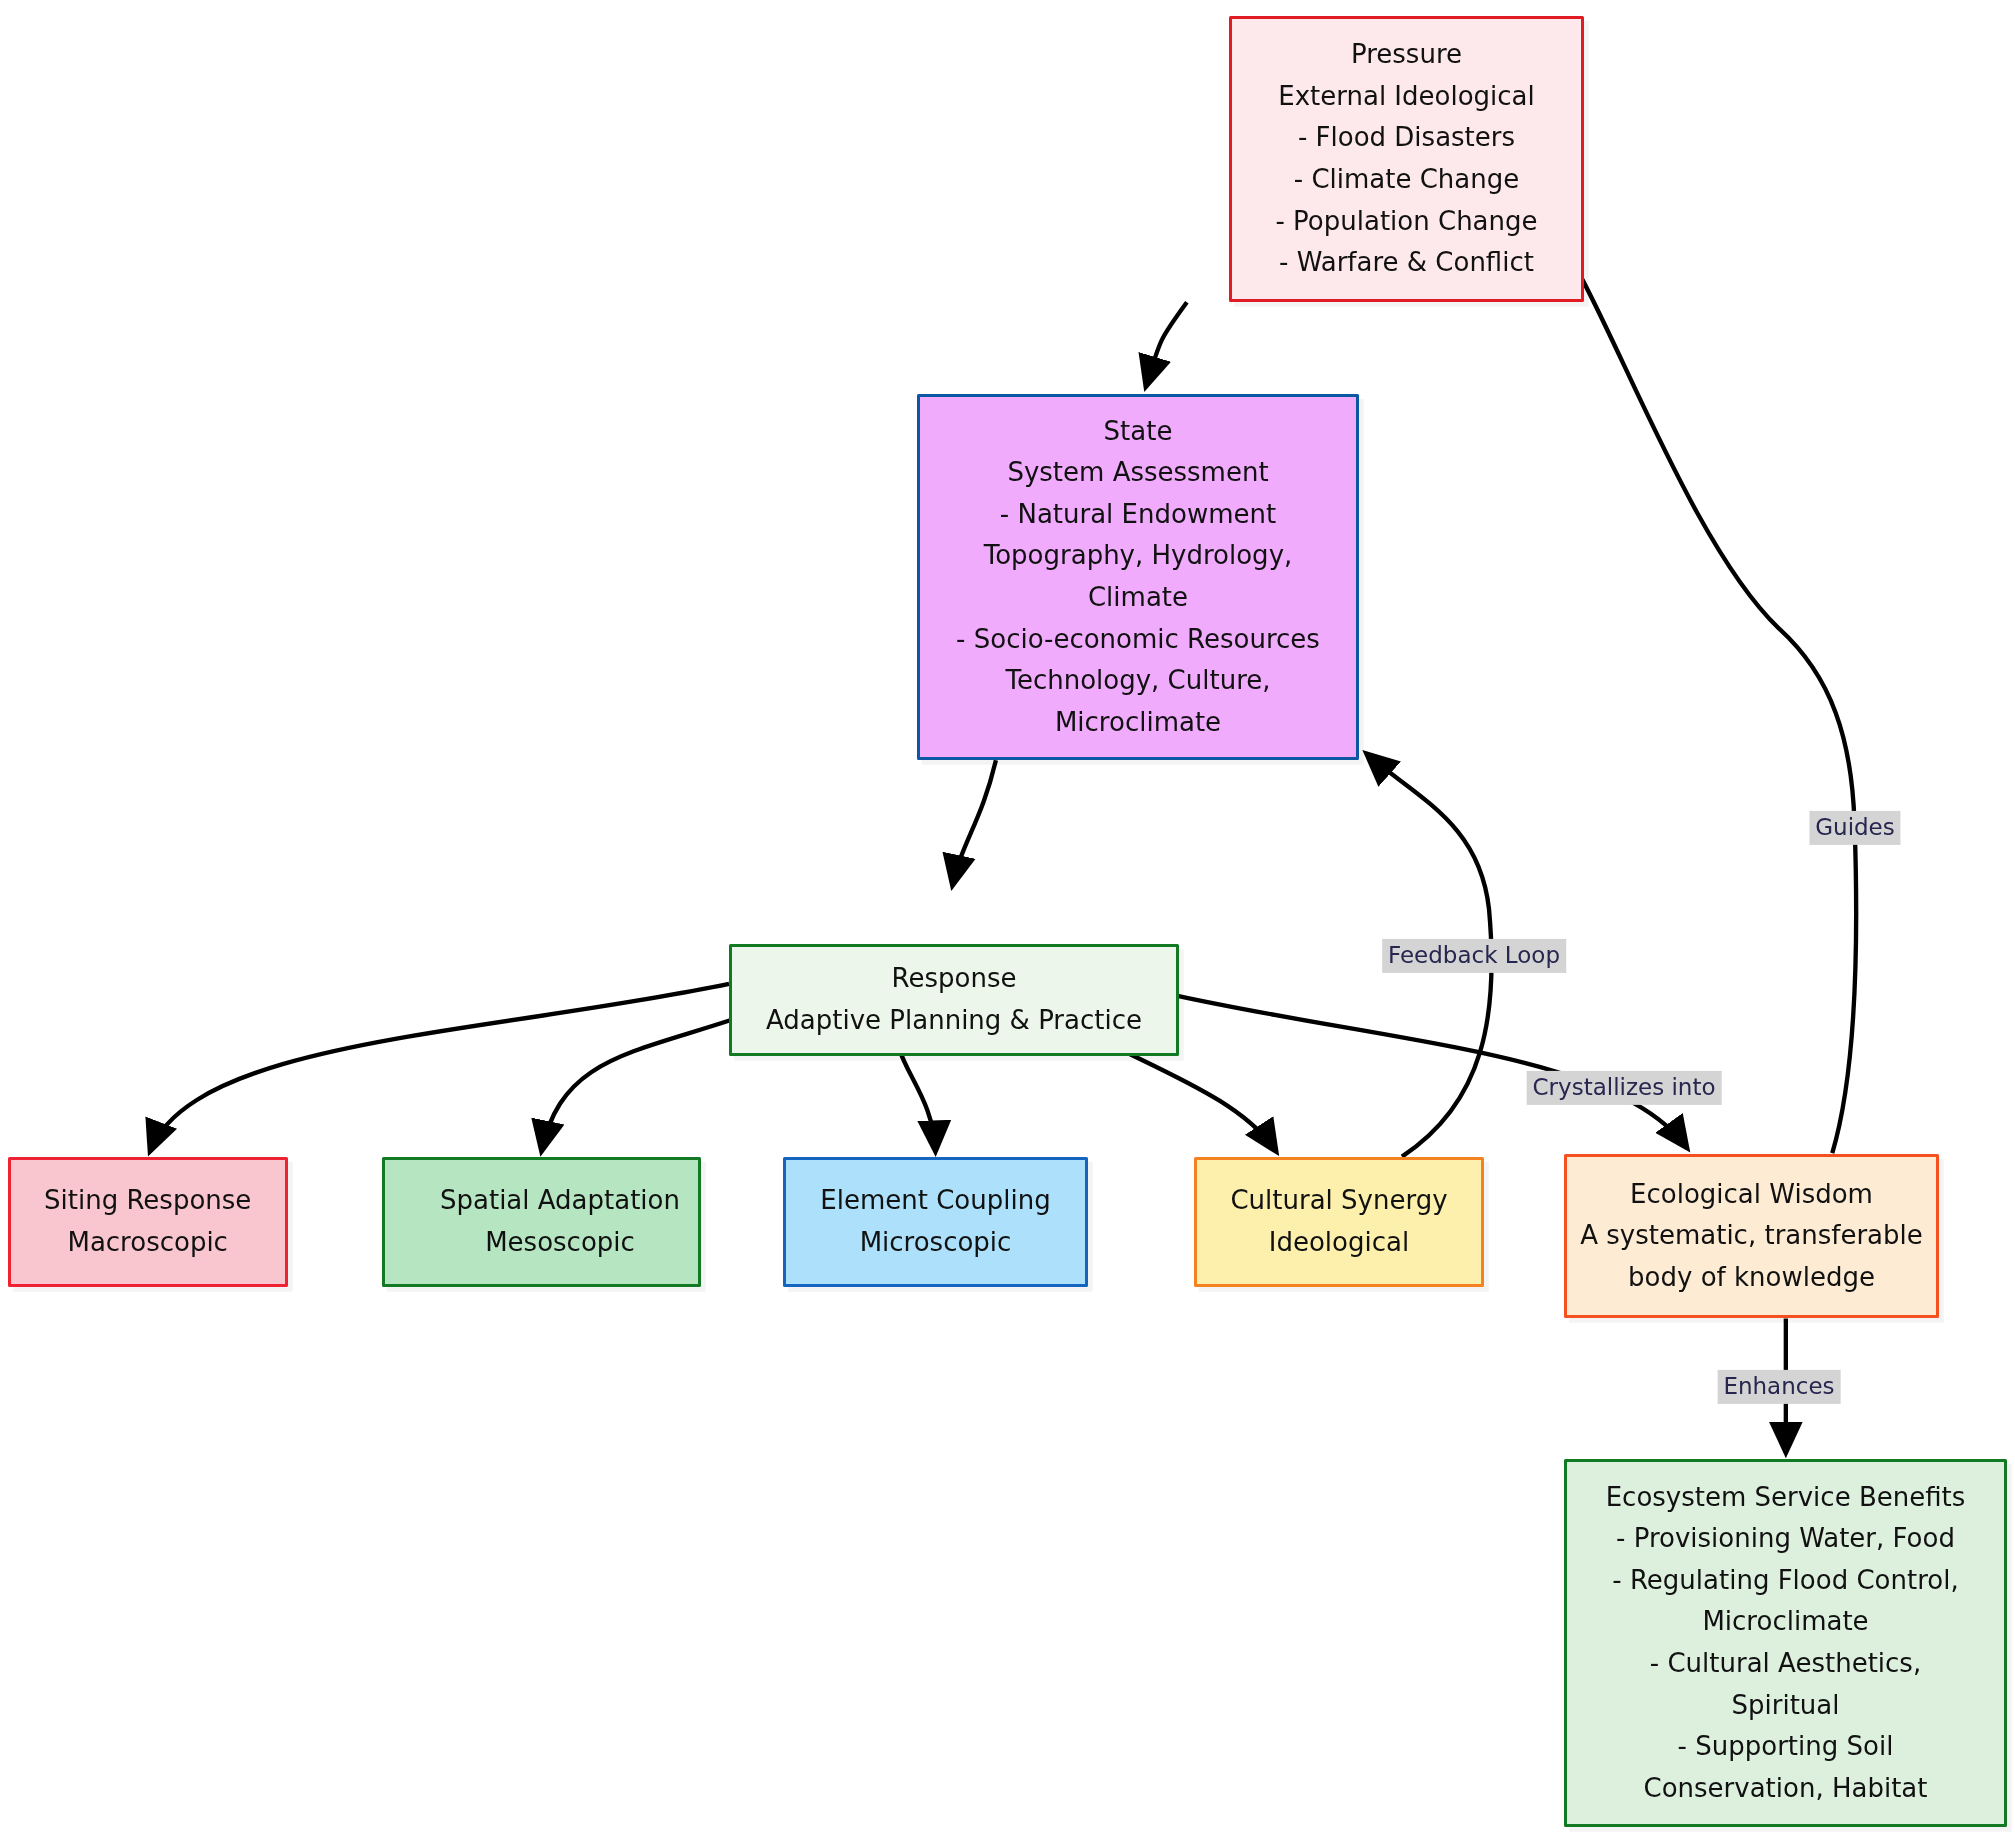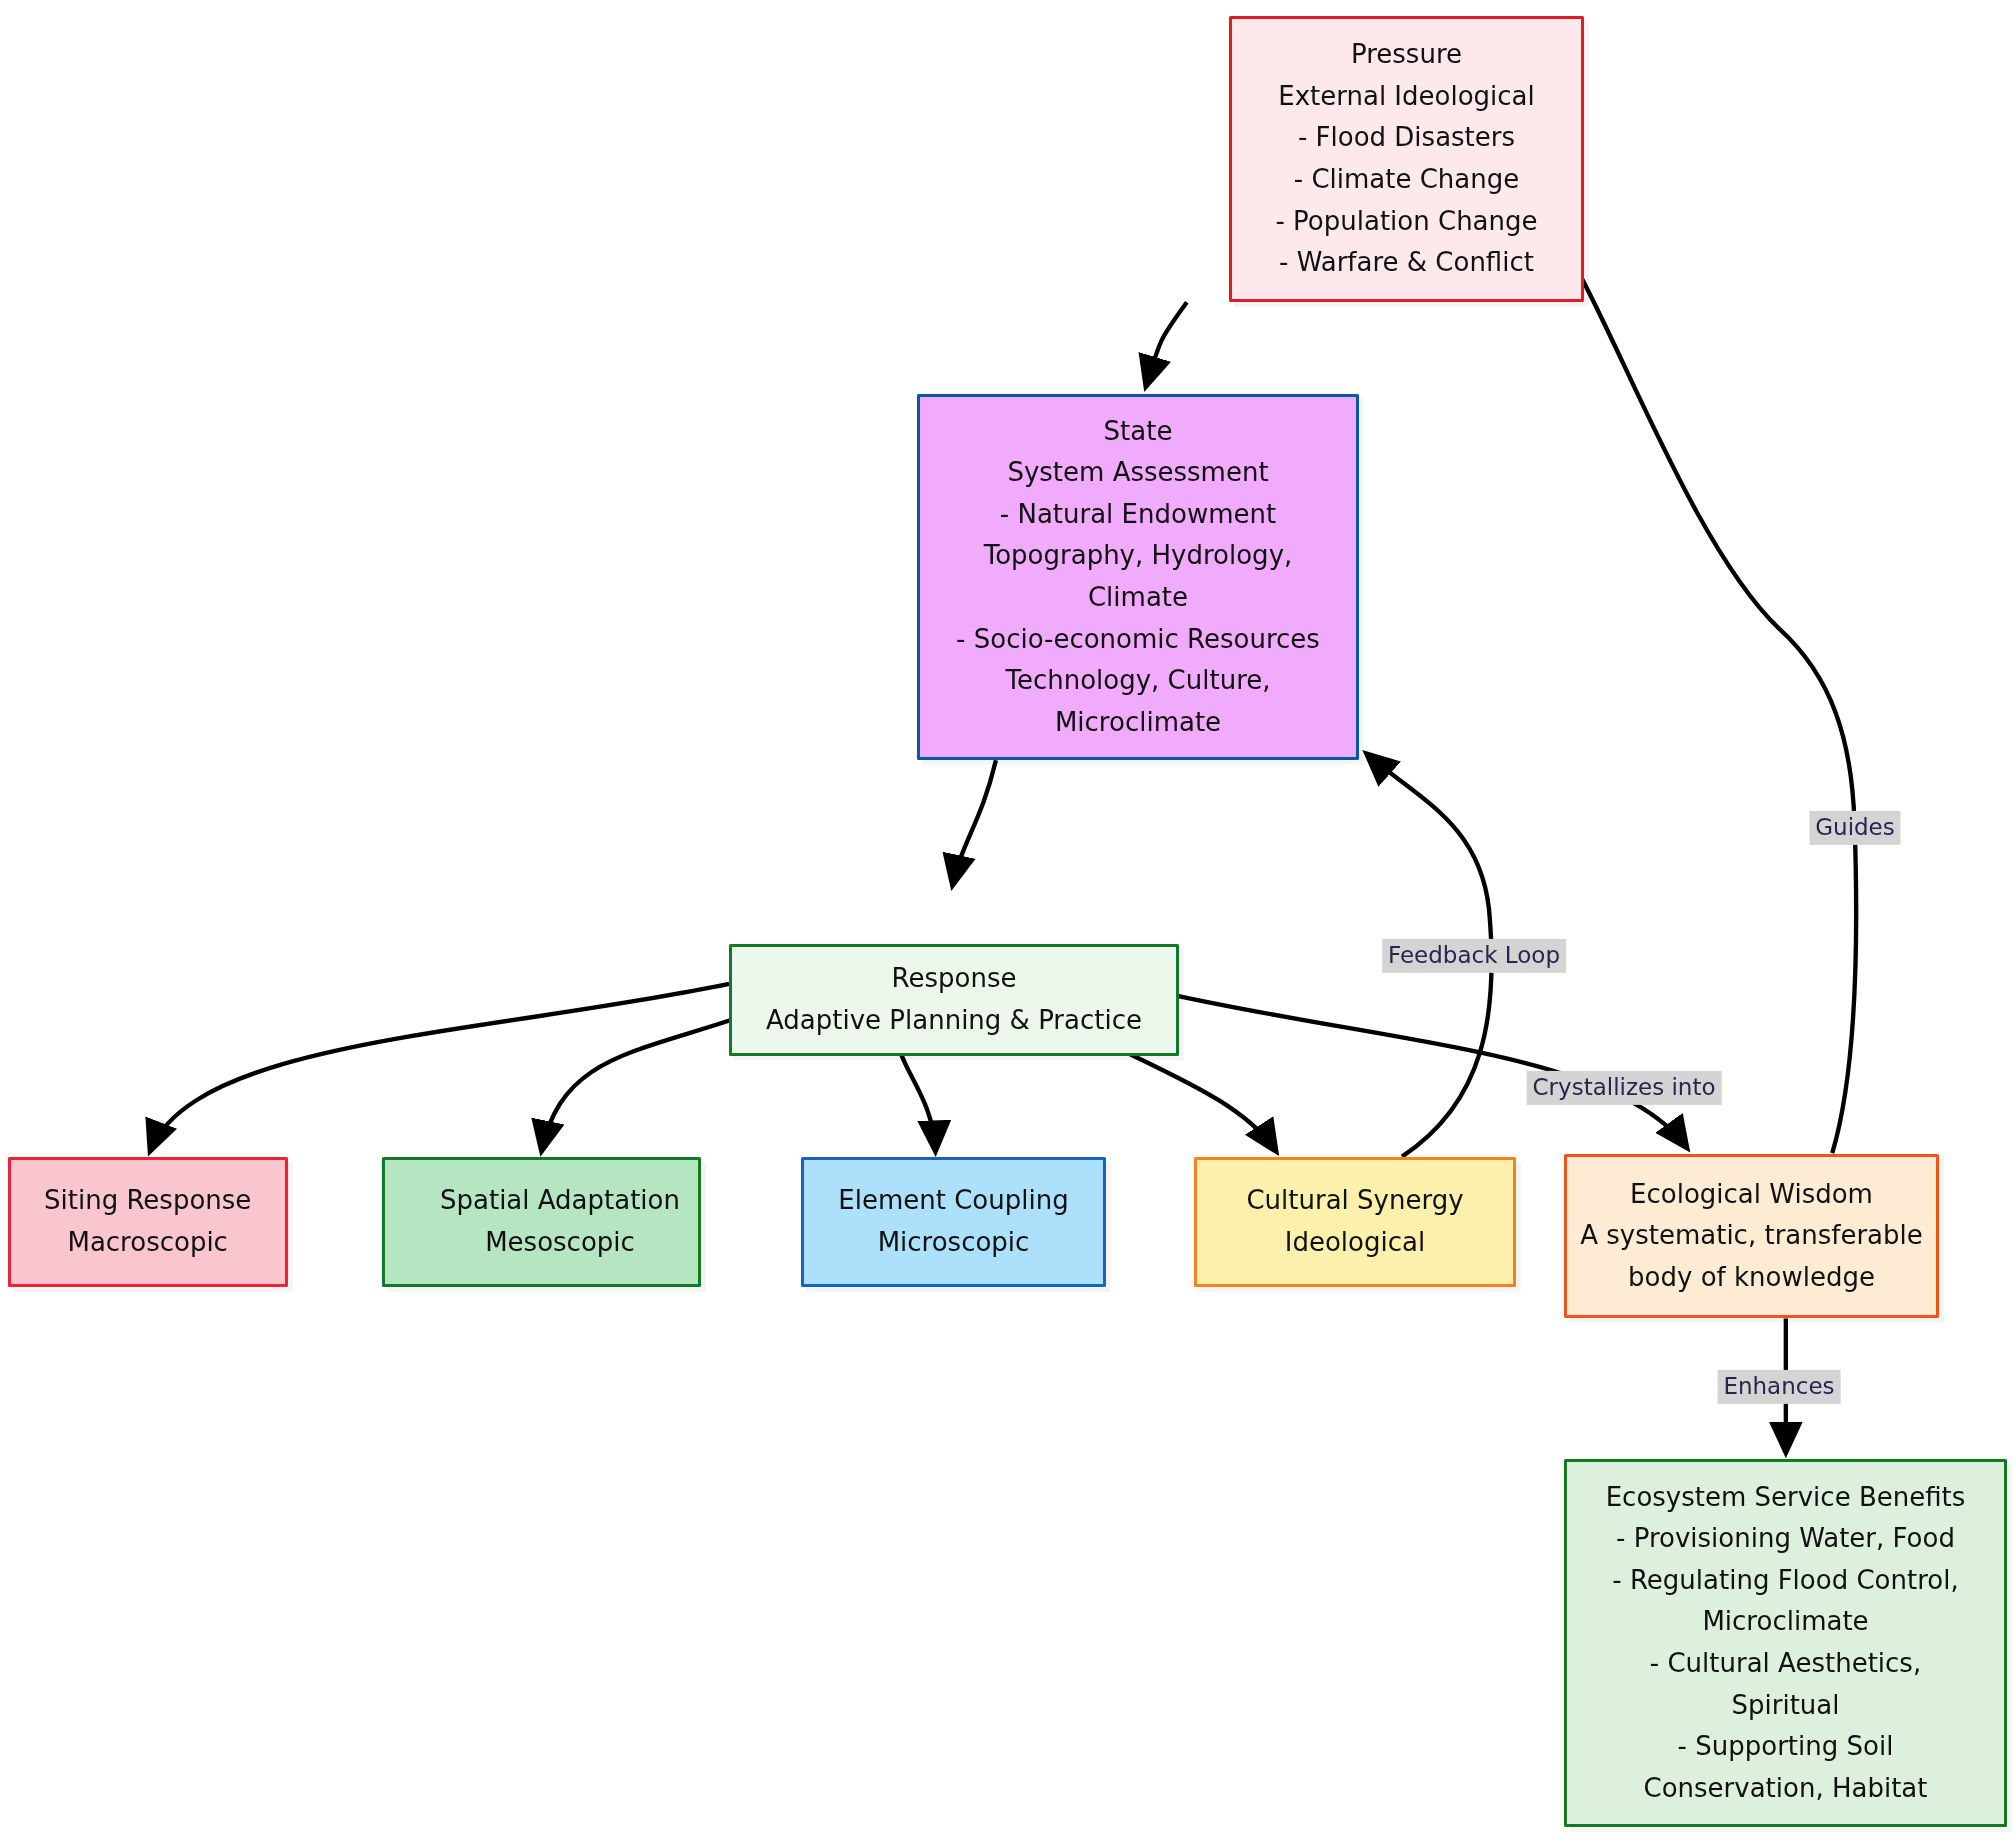--- a/index.html
+++ b/index.html
@@ -81,26 +81,26 @@
   <div class="node" id="n-siting" style="left: 7.7px; top: 1157px; width: 280px; height: 130px; background: rgb(249, 198, 207); border-color: rgb(239, 34, 52);">
     <span class="ln">Siting Response</span>
     <span class="ln">Macroscopic</span>
   </div>
 
   <div class="node" id="n-spatial" style="left: 382px; top: 1157px; width: 319px; height: 130px; background: rgb(182, 229, 194); border-color: rgb(18, 122, 34); padding-left: 37px;">
     <span class="ln">Spatial Adaptation</span>
     <span class="ln">Mesoscopic</span>
   </div>
 
-  <div class="node" id="n-element" style="left: 783px; top: 1157px; width: 305px; height: 130px; background: rgb(172, 224, 251); border-color: rgb(21, 101, 192); margin-left: 18px;">
+  <div class="node" id="n-element" style="left: 783px; top: 1157px; width: 305px; height: 130px; background: rgb(172, 224, 251); border-color: rgb(21, 101, 192);">
     <span class="ln">Element Coupling</span>
     <span class="ln">Microscopic</span>
   </div>
 
-  <div class="node" id="n-cultural" style="left: 1194px; top: 1157px; width: 322px; height: 130px; background: rgb(252, 240, 172); border-color: rgb(245, 130, 32);">
+  <div class="node" id="n-cultural" style="left: 1194px; top: 1157px; width: 290px; height: 130px; background: rgb(252, 240, 172); border-color: rgb(245, 130, 32);">
     <span class="ln">Cultural Synergy</span>
     <span class="ln">Ideological</span>
   </div>
 
   <div class="node" id="n-wisdom" style="left: 1564px; top: 1154px; width: 375px; height: 164px; background: rgb(253, 235, 212); border-color: rgb(244, 81, 30);">
     <span class="ln">Ecological Wisdom</span>
     <span class="ln">A systematic, transferable</span>
     <span class="ln">body of knowledge</span>
   </div>
 

